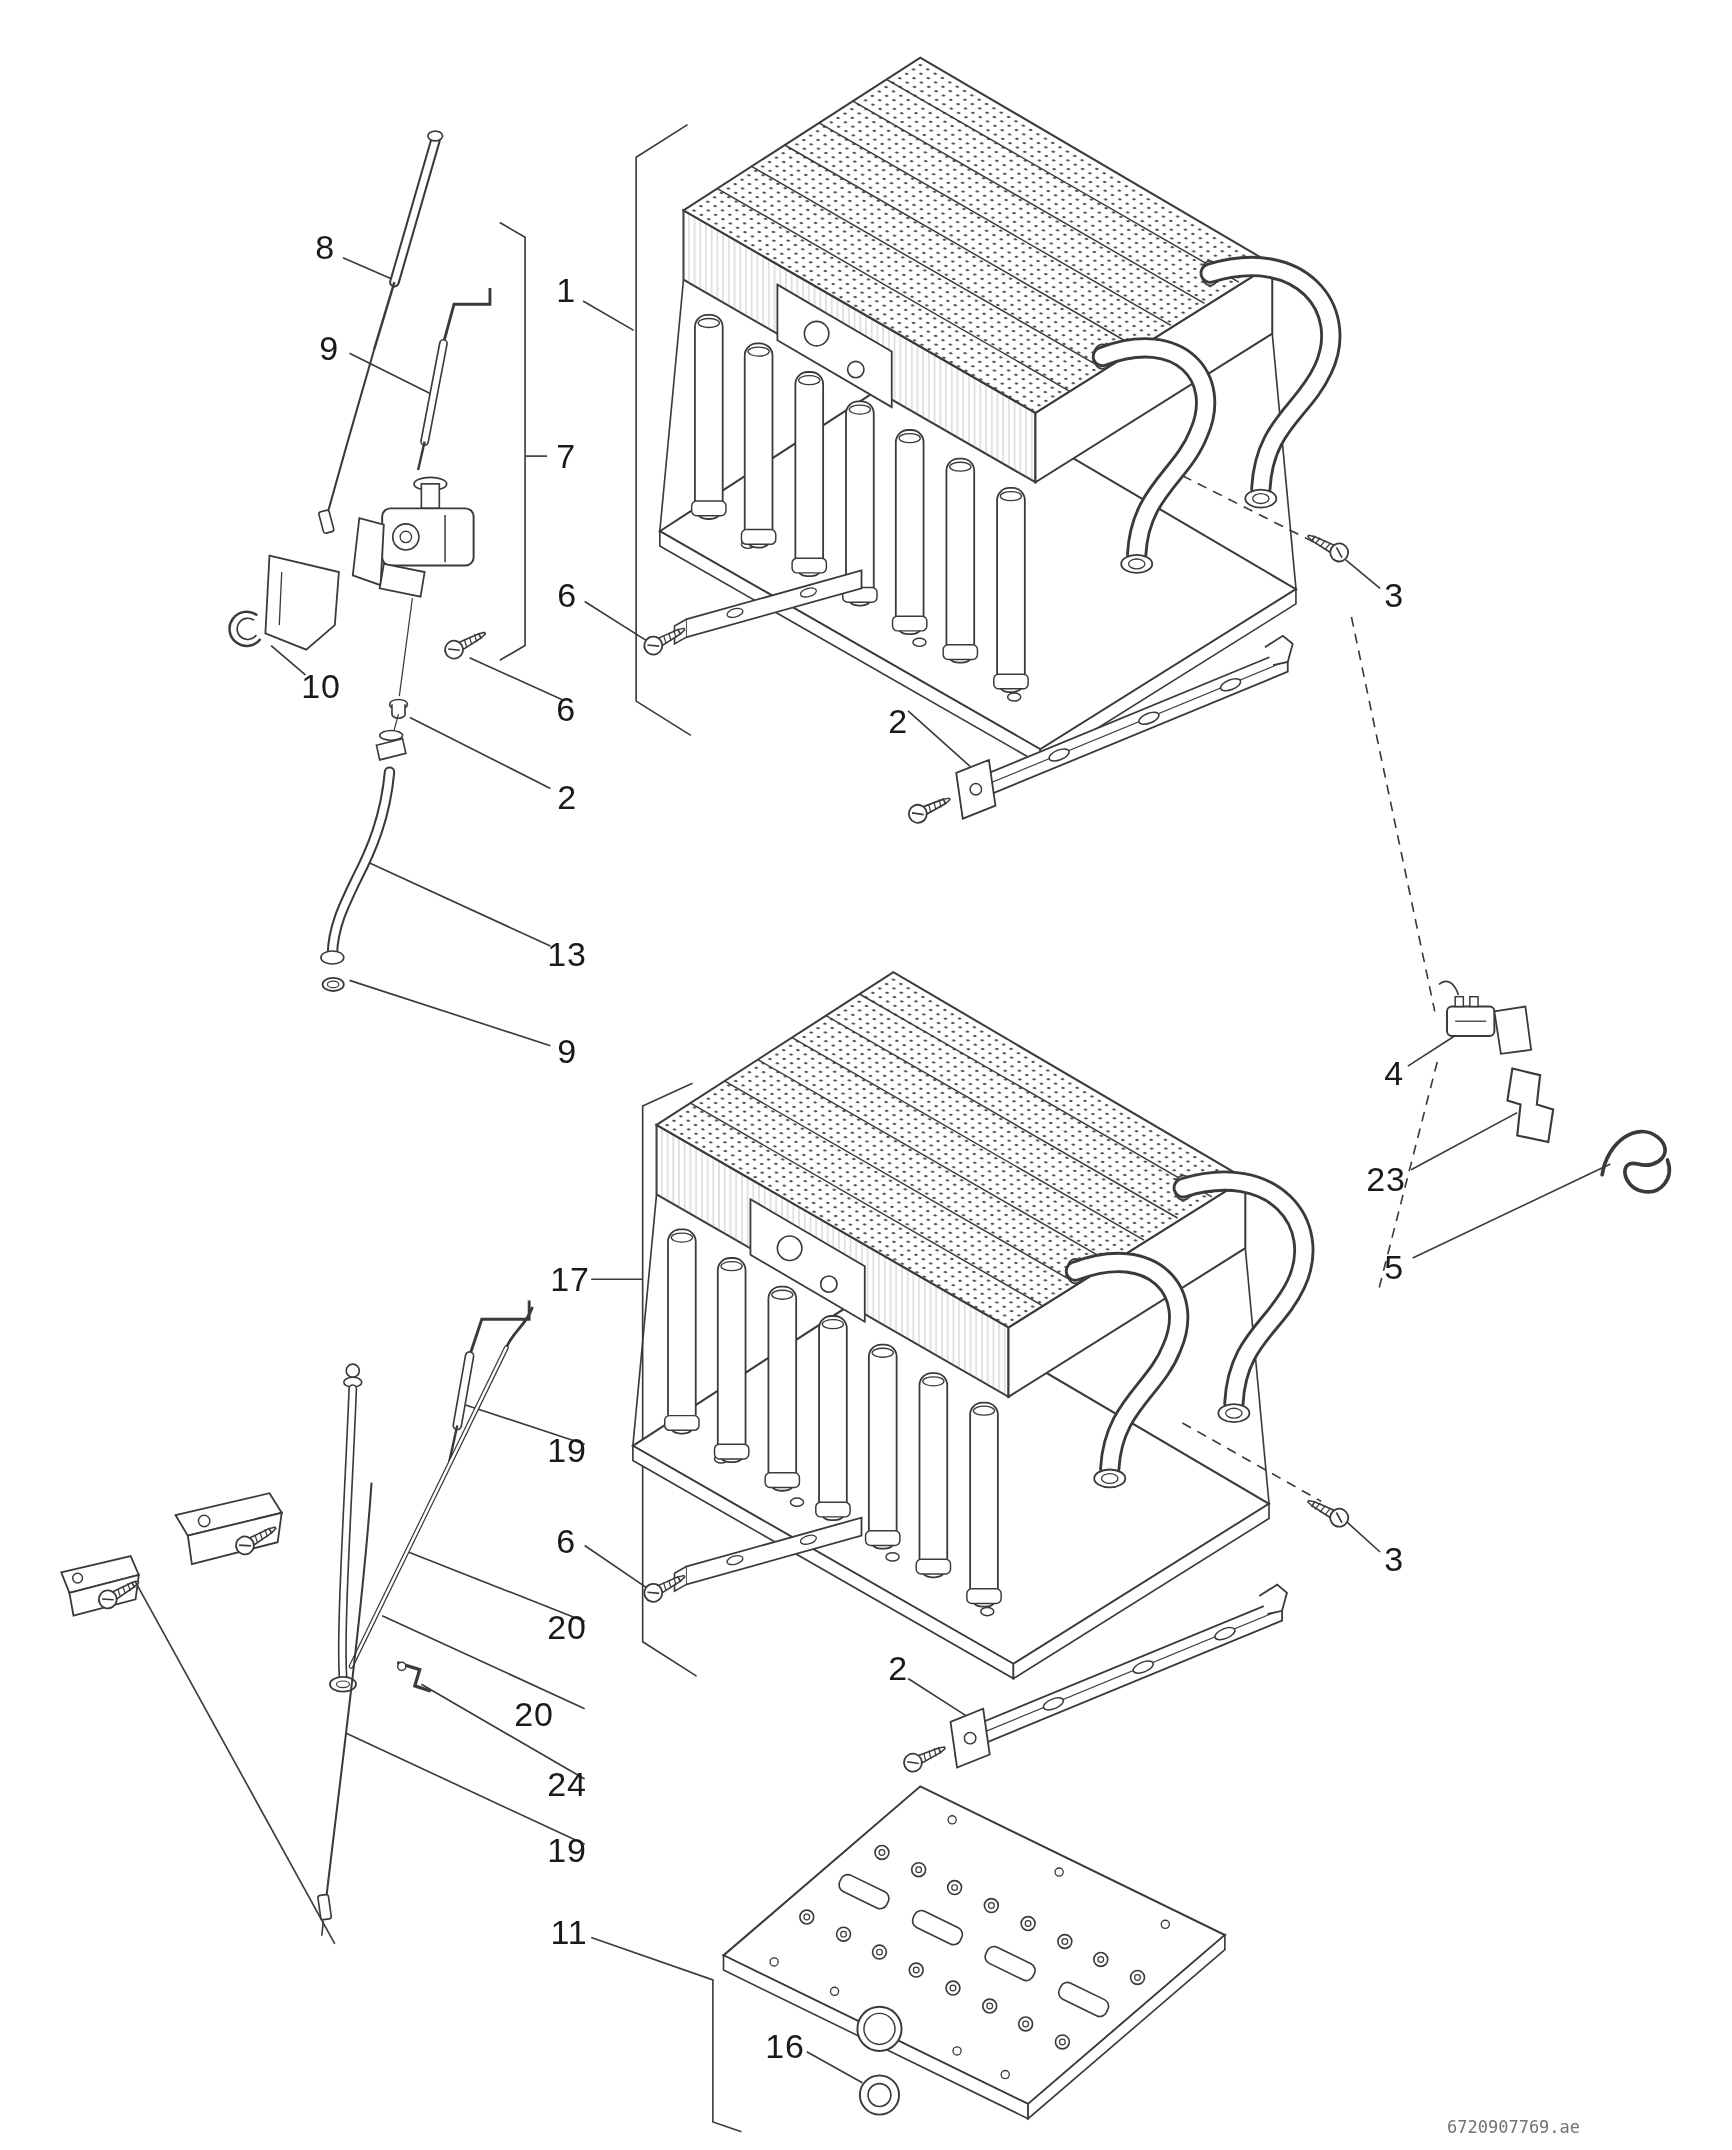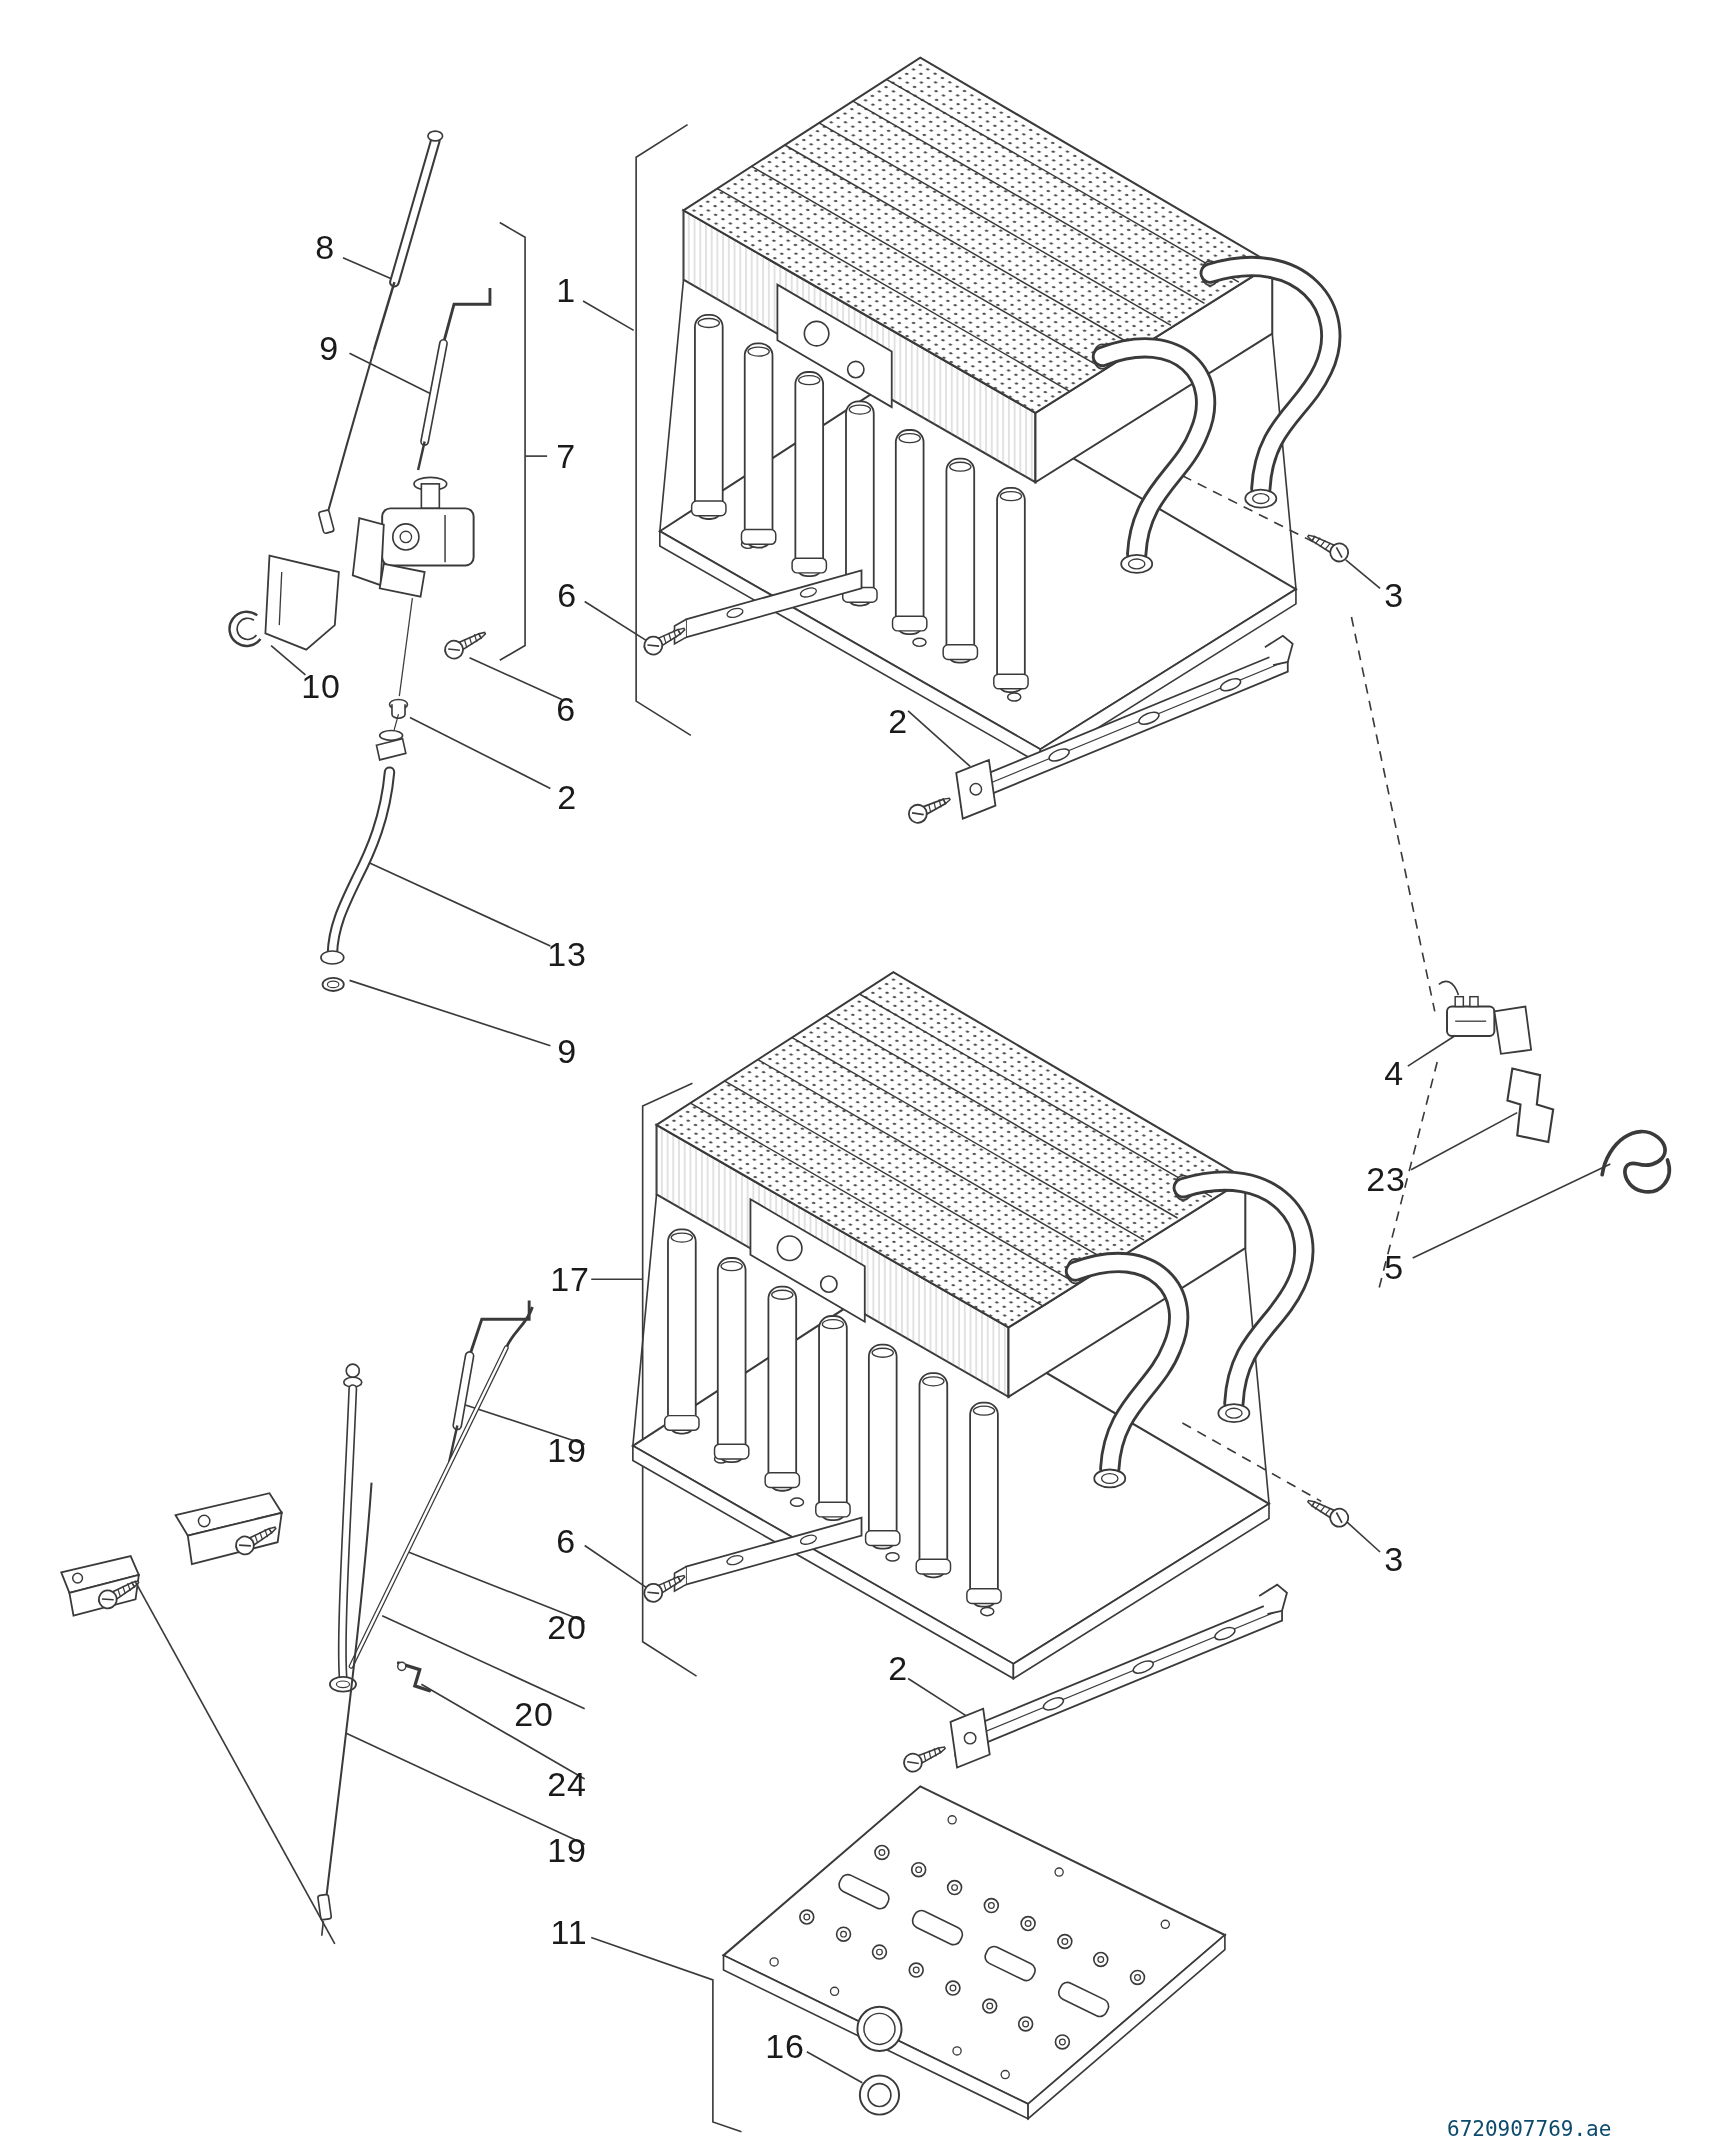--- a/index.html
+++ b/index.html
@@ -18,22 +18,22 @@
     font-size:34px;
     font-weight:400;
     color:#1a1a1a;
     letter-spacing:0.8px;
     white-space:nowrap;
     user-select:none;
   }
   .reference{
     position:absolute;
     font-family:"DejaVu Sans Mono",monospace;
-    font-size:21px;
-    color:#0c4a6e;
+    font-size:17px;
+    color:#737373;
     white-space:nowrap;
   }
 </style>
 </head>
 <body>
 
 <div class="page">
 
   <svg class="stage" viewBox="0 0 2121 2633" xmlns="http://www.w3.org/2000/svg">
     <defs>

